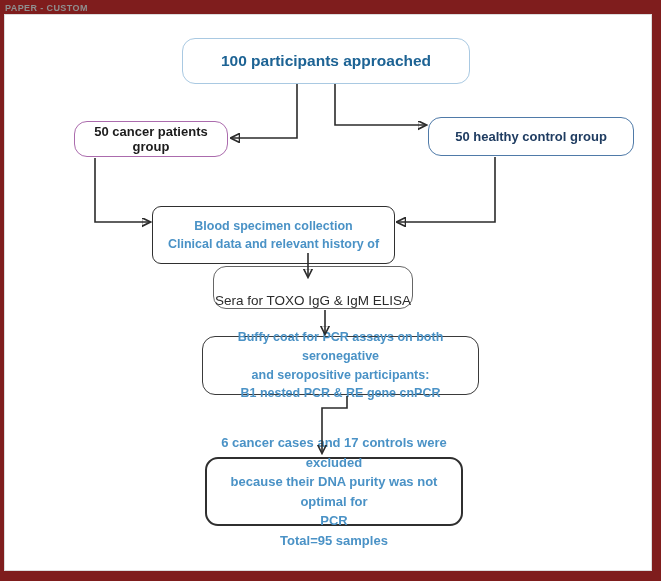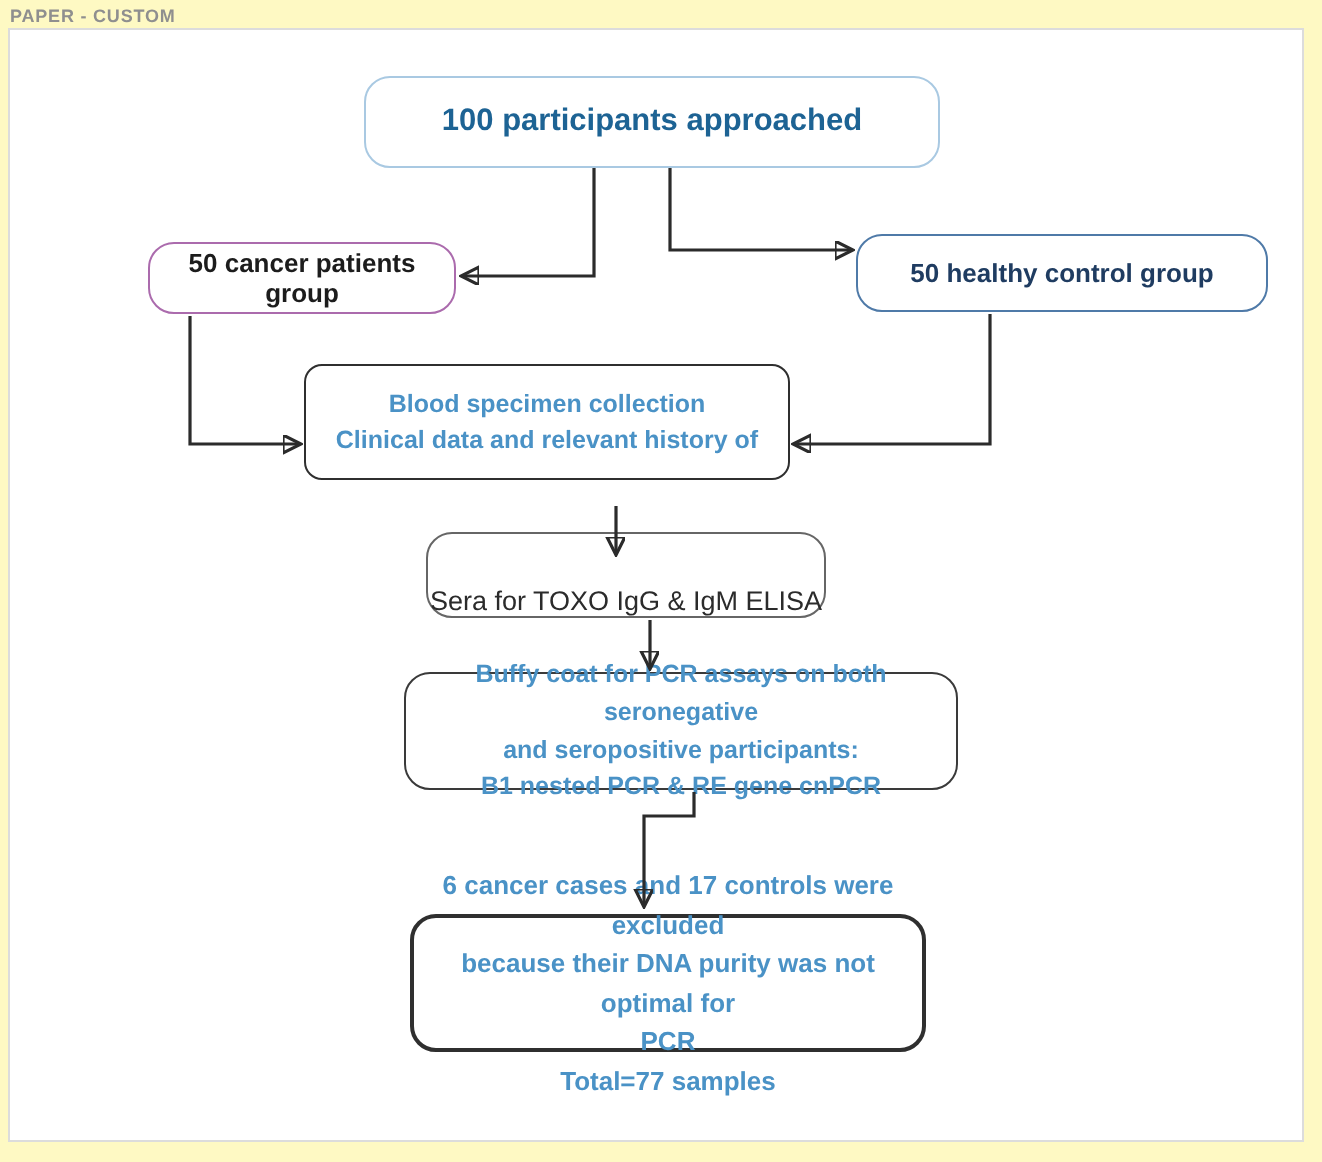--- a/index.html
+++ b/index.html
@@ -1,19 +1,19 @@
 <!DOCTYPE html>
 <html><head>
 <meta charset="utf-8">
 <style>
   html,body{margin:0;padding:0;background:#ffffff;}
   .canvas{
     position:relative;width:661px;height:581px;overflow:hidden;
     font-family:"Liberation Sans","DejaVu Sans",sans-serif;
-    background:#fef9c3;
+    background:#7f1d1d;
   }
   .page-label{
     position:absolute;left:5px;top:3px;
     font-size:9px;letter-spacing:.4px;color:#8f8f8f;font-weight:600;
   }
   .frame{
     position:absolute;left:4px;top:14px;width:648px;height:557px;
     border:1px solid #dcdcdc;background:#ffffff;box-sizing:border-box;
   }
   .node{
@@ -28,21 +28,21 @@
   }
   .box-cancer{
     left:74px;top:121px;width:154px;height:36px;
     border:1.5px solid #ab6bad;color:#1c1c1c;font-weight:600;font-size:13px;align-items:center;
   }
   .box-healthy{
     left:428px;top:117px;width:206px;height:39px;
     border:1.5px solid #4f7aa8;color:#1f3c61;font-weight:700;font-size:13px;
   }
   .box-blood{
-    left:152px;top:182px;width:243px;height:58px;border-radius:9px;
+    left:152px;top:206px;width:243px;height:58px;border-radius:9px;
     border:1.5px solid #2f2f2f;color:#4a92c6;font-weight:600;font-size:12.5px;line-height:1.45;
   }
   .box-sera{
     left:213px;top:266px;width:200px;height:43px;
     border:1px solid #666666;color:#2b2b2b;font-weight:400;font-size:13.5px;justify-content:flex-end;
   }
   .box-buffy{
     left:202px;top:336px;width:277px;height:59px;
     border:1.5px solid #3a3a3a;color:#4a92c6;font-weight:600;font-size:12.5px;line-height:1.5;
   }
@@ -87,21 +87,21 @@
   <div class="node box-buffy">
     <div class="line">Buffy coat for PCR assays on both seronegative</div>
     <div class="line">and seropositive participants:</div>
     <div class="line">B1 nested PCR &amp; RE gene cnPCR</div>
   </div>
 
   <div class="node box-excluded">
     <div class="line">6 cancer cases and 17 controls were excluded</div>
     <div class="line">because their DNA purity was not optimal for</div>
     <div class="line">PCR</div>
-    <div class="line">Total=77 samples</div>
+    <div class="line">Total=95 samples</div>
   </div>
 
   <svg class="arrows" viewBox="0 0 661 581" xmlns="http://www.w3.org/2000/svg">
     <defs>
       <marker id="ah" markerWidth="10" markerHeight="10" refX="8.5" refY="4.5" orient="auto" markerUnits="userSpaceOnUse">
         <path d="M0,0 L9,4.5 L0,9 Z" fill="#2b2b2b" stroke="none"></path>
       </marker>
     </defs>
     <path d="M297,84 L297,138 L231,138" marker-end="url(#ah)"></path>
     <path d="M335,84 L335,125 L426,125" marker-end="url(#ah)"></path>

